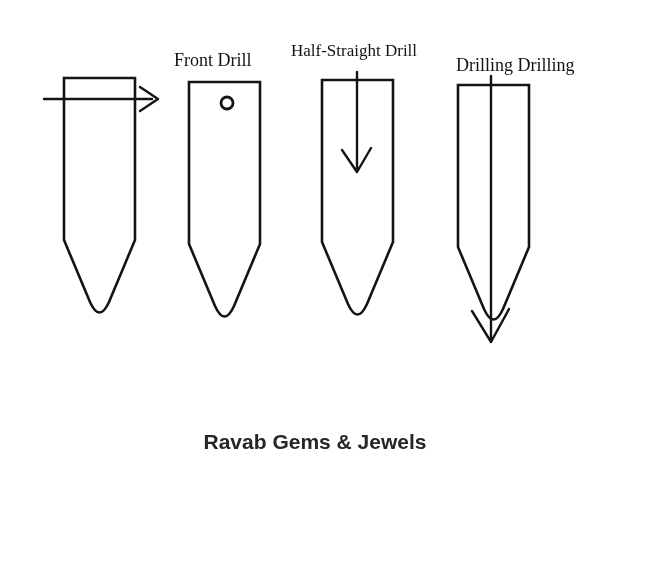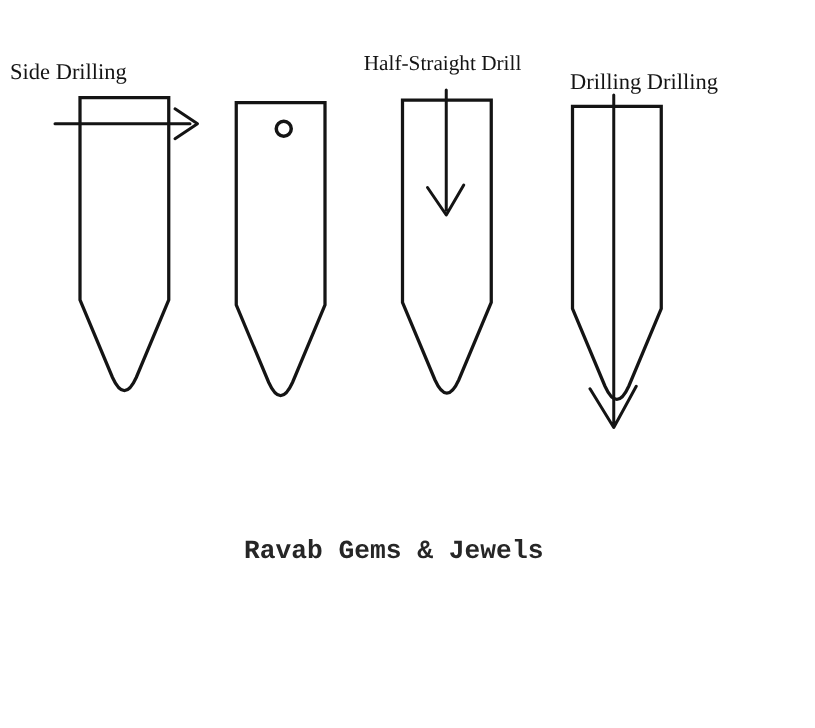--- a/index.html
+++ b/index.html
@@ -24,33 +24,33 @@
   .label-half{left:291px;top:41px;font-size:17px}
   .label-straight{left:456px;top:55px}
   .art{position:absolute;left:0;top:0}
   .art path,.art circle{fill:none;stroke:var(--line,#121212)}
   .stone{stroke-width:2.6}
   .arrow{stroke-width:2.4;stroke-linecap:round;stroke-linejoin:round}
   .hole{stroke-width:2.8}
   .brand-title{
     position:absolute;left:0;right:22px;top:430px;
     text-align:center;
-    font-family:Liberation Mono, monospace;
+    font-family:Liberation Sans, sans-serif;
     font-weight:700;
     font-size:21px;
     color:var(--title_text,#262626);
   }
 </style>
 </head>
 <body>
 
 <div class="canvas">
 
-  <div class="label label-side">Side Drilling</div>
 
+  <div class="label label-front">Front Drill</div>
 
   <div class="label label-half">Half-Straight Drill</div>
 
   <div class="label label-straight">Drilling Drilling</div>
 
   <svg class="art" width="652" height="582" viewBox="0 0 652 582">
 
     <path class="stone" transform="translate(62,76)" d="M2,2 H73 V164 L47,226 Q37.5,247 28,226 L2,164 Z"></path>
     <path class="arrow" d="M44,99 L152,99 M140,87 L158,99 L140,111"></path>
 

